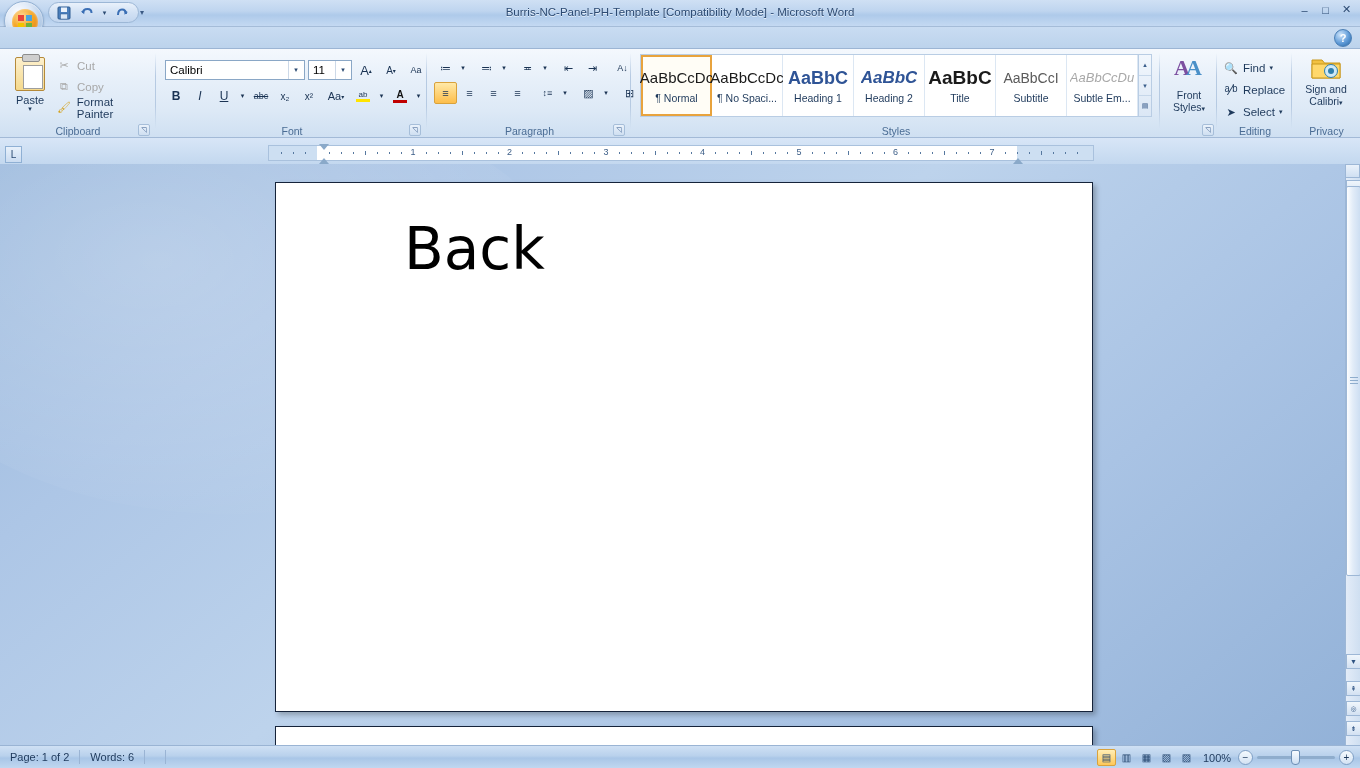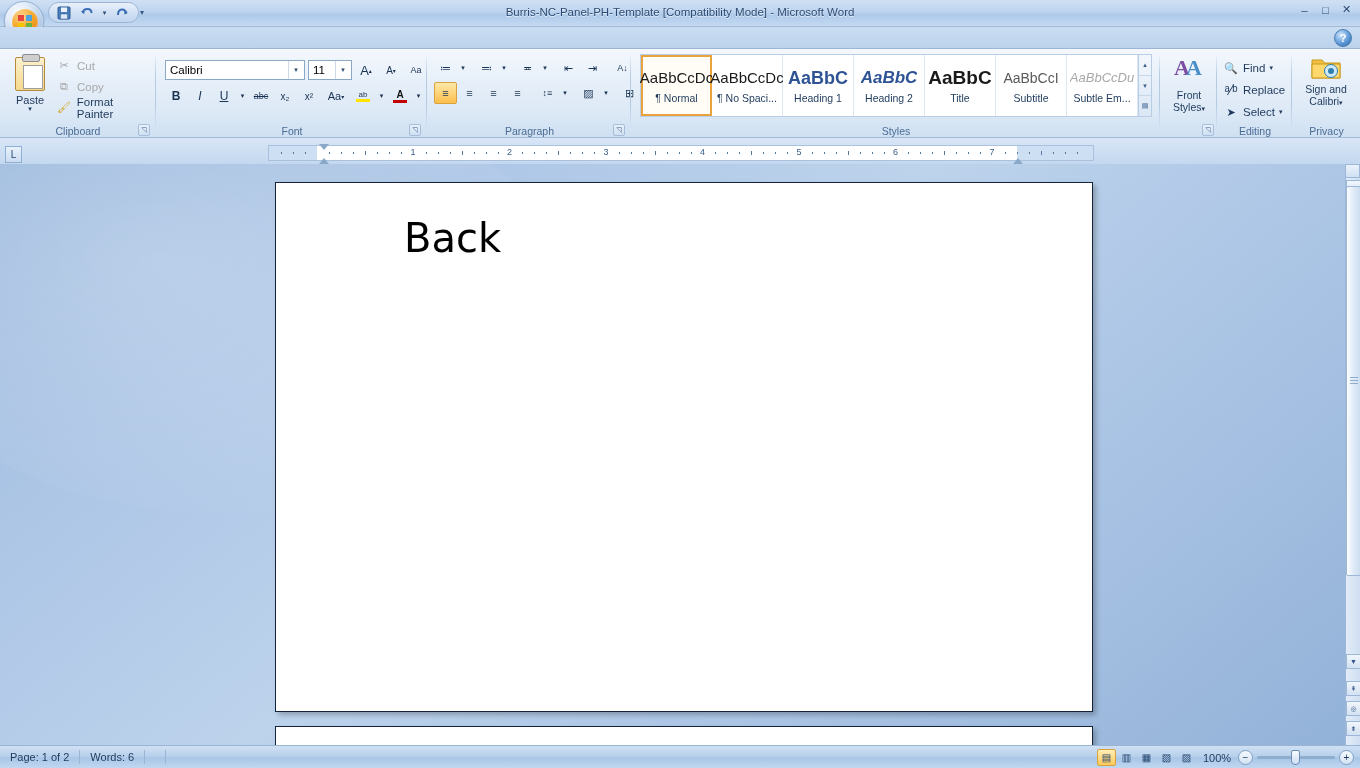--- a/index.html
+++ b/index.html
@@ -261,21 +261,21 @@
     background: radial-gradient(ellipse at 40% 40%, #ffffff3a 0%, #ffffff12 55%, #ffffff00 75%);
   }
   .page {
     position: absolute; background: #fff;
     border: 1px solid #15233a;
     box-shadow: 3px 3px 5px #00000040;
   }
   #page1 { left: 275px; top: 18px; width: 818px; height: 530px; }
   #page2 { left: 275px; top: 562px; width: 818px; height: 60px; }
   .doc-word { position: absolute; font-family: "DejaVu Sans", sans-serif; color: #000; font-weight: 400; }
-  #word-back { left: 128px; top: 32px; font-size: 40px; }
+  #word-back { left: 128px; top: 32px; font-size: 58px; }
   #word-front { left: 530px; top: 62px; font-size: 60px; }
 
   
   .vscroll {
     position: absolute; right: 0; top: 164px; width: 15px; height: 581px;
     background: linear-gradient(90deg,#e3ecf8,#cfdff1);
     border-left: 1px solid #9db7d6;
   }
   .vs-btn {
     position:absolute; left:0; width: 15px; height: 15px;

